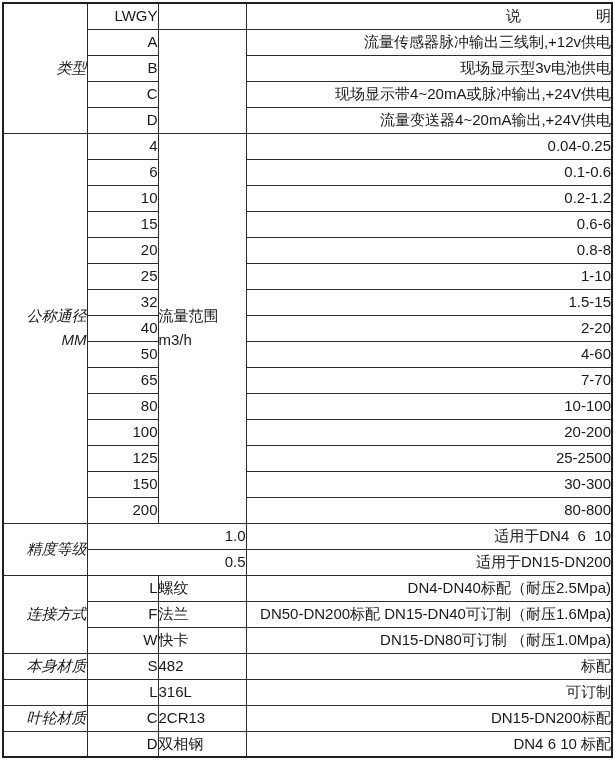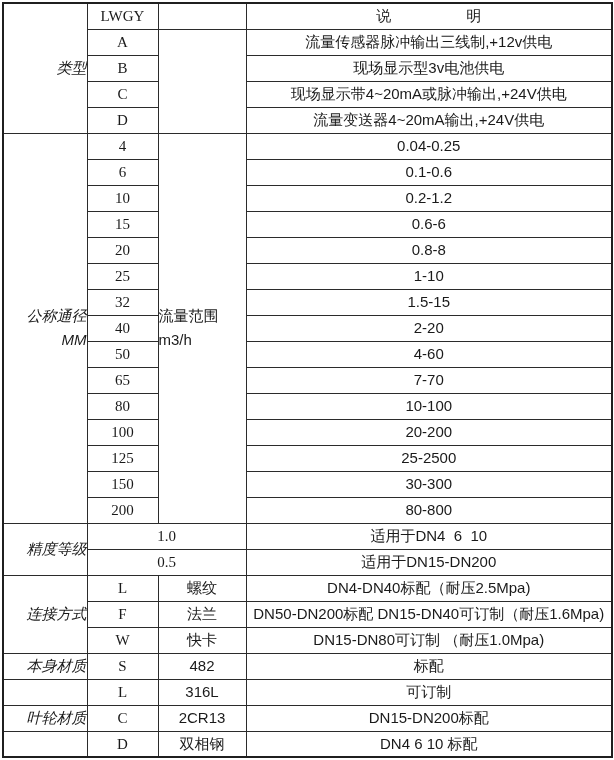--- a/index.html
+++ b/index.html
@@ -37,33 +37,32 @@
   col.c1 { width: 84px; }
   col.c2 { width: 71px; }
   col.c3 { width: 88px; }
   col.c4 { width: 366px; }
   td.lab {
     text-align: right;
     line-height: 26px;
     font-style: italic;
   }
   td.code {
-    text-align: center;
-    font-family: Liberation Serif, serif;
+    text-align: right;
   }
   td.mid {
-    text-align: center;
+    text-align: left;
     padding-left: 5px;
   }
   td.midc {
     text-align: left;
     line-height: 26px;
   }
   td.desc {
-    text-align: center;
+    text-align: right;
     padding-left: 5px;
     margin-top: 30px;
   }
   tr { height: 26px; }
 </style>
 </head>
 <body>
 
 <div class="page">
 <table class="spec">

